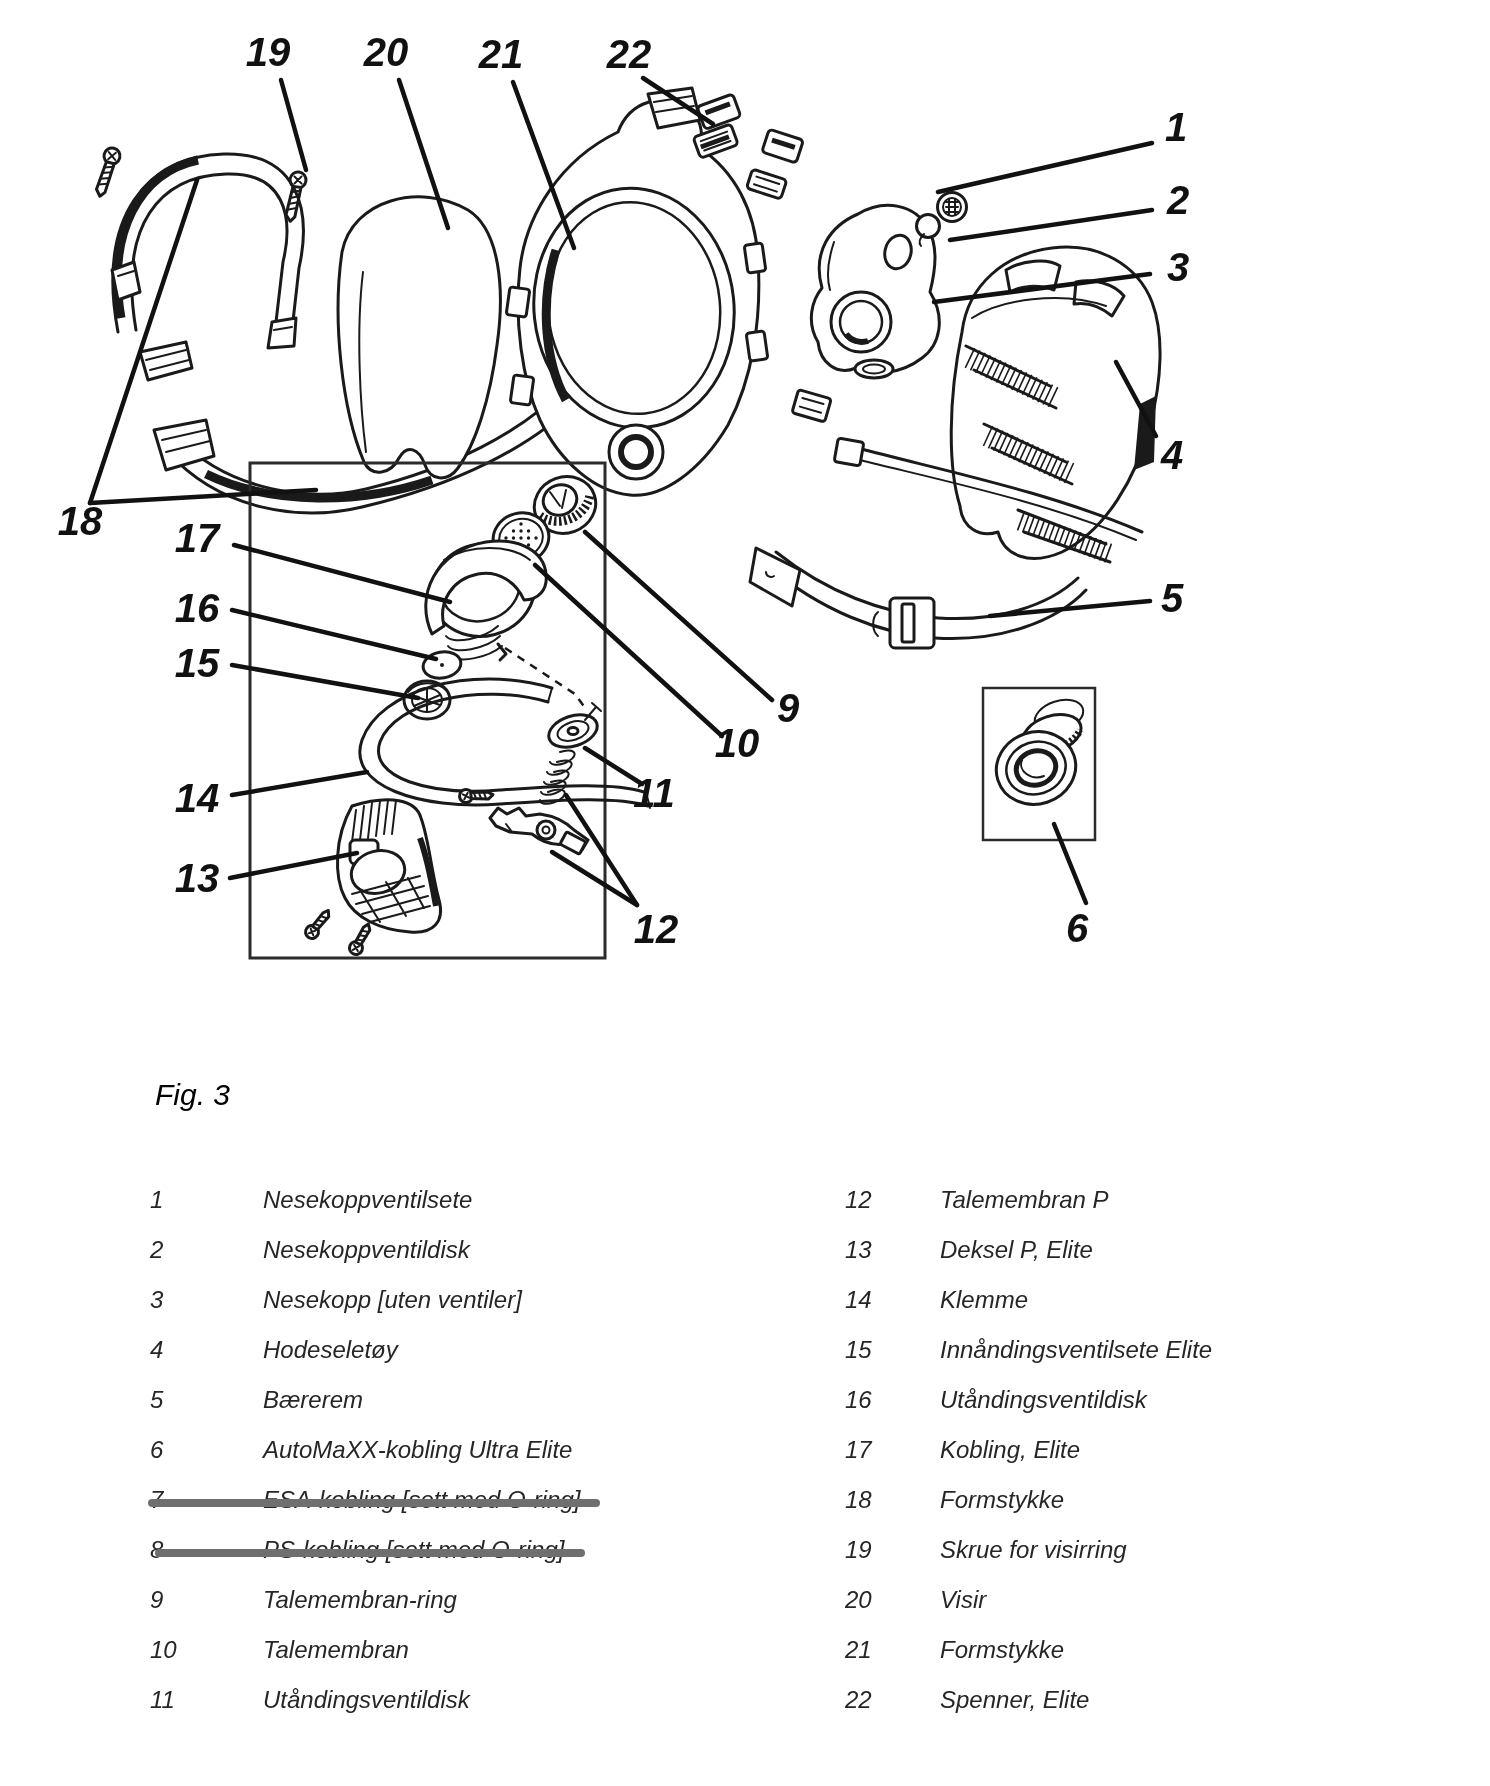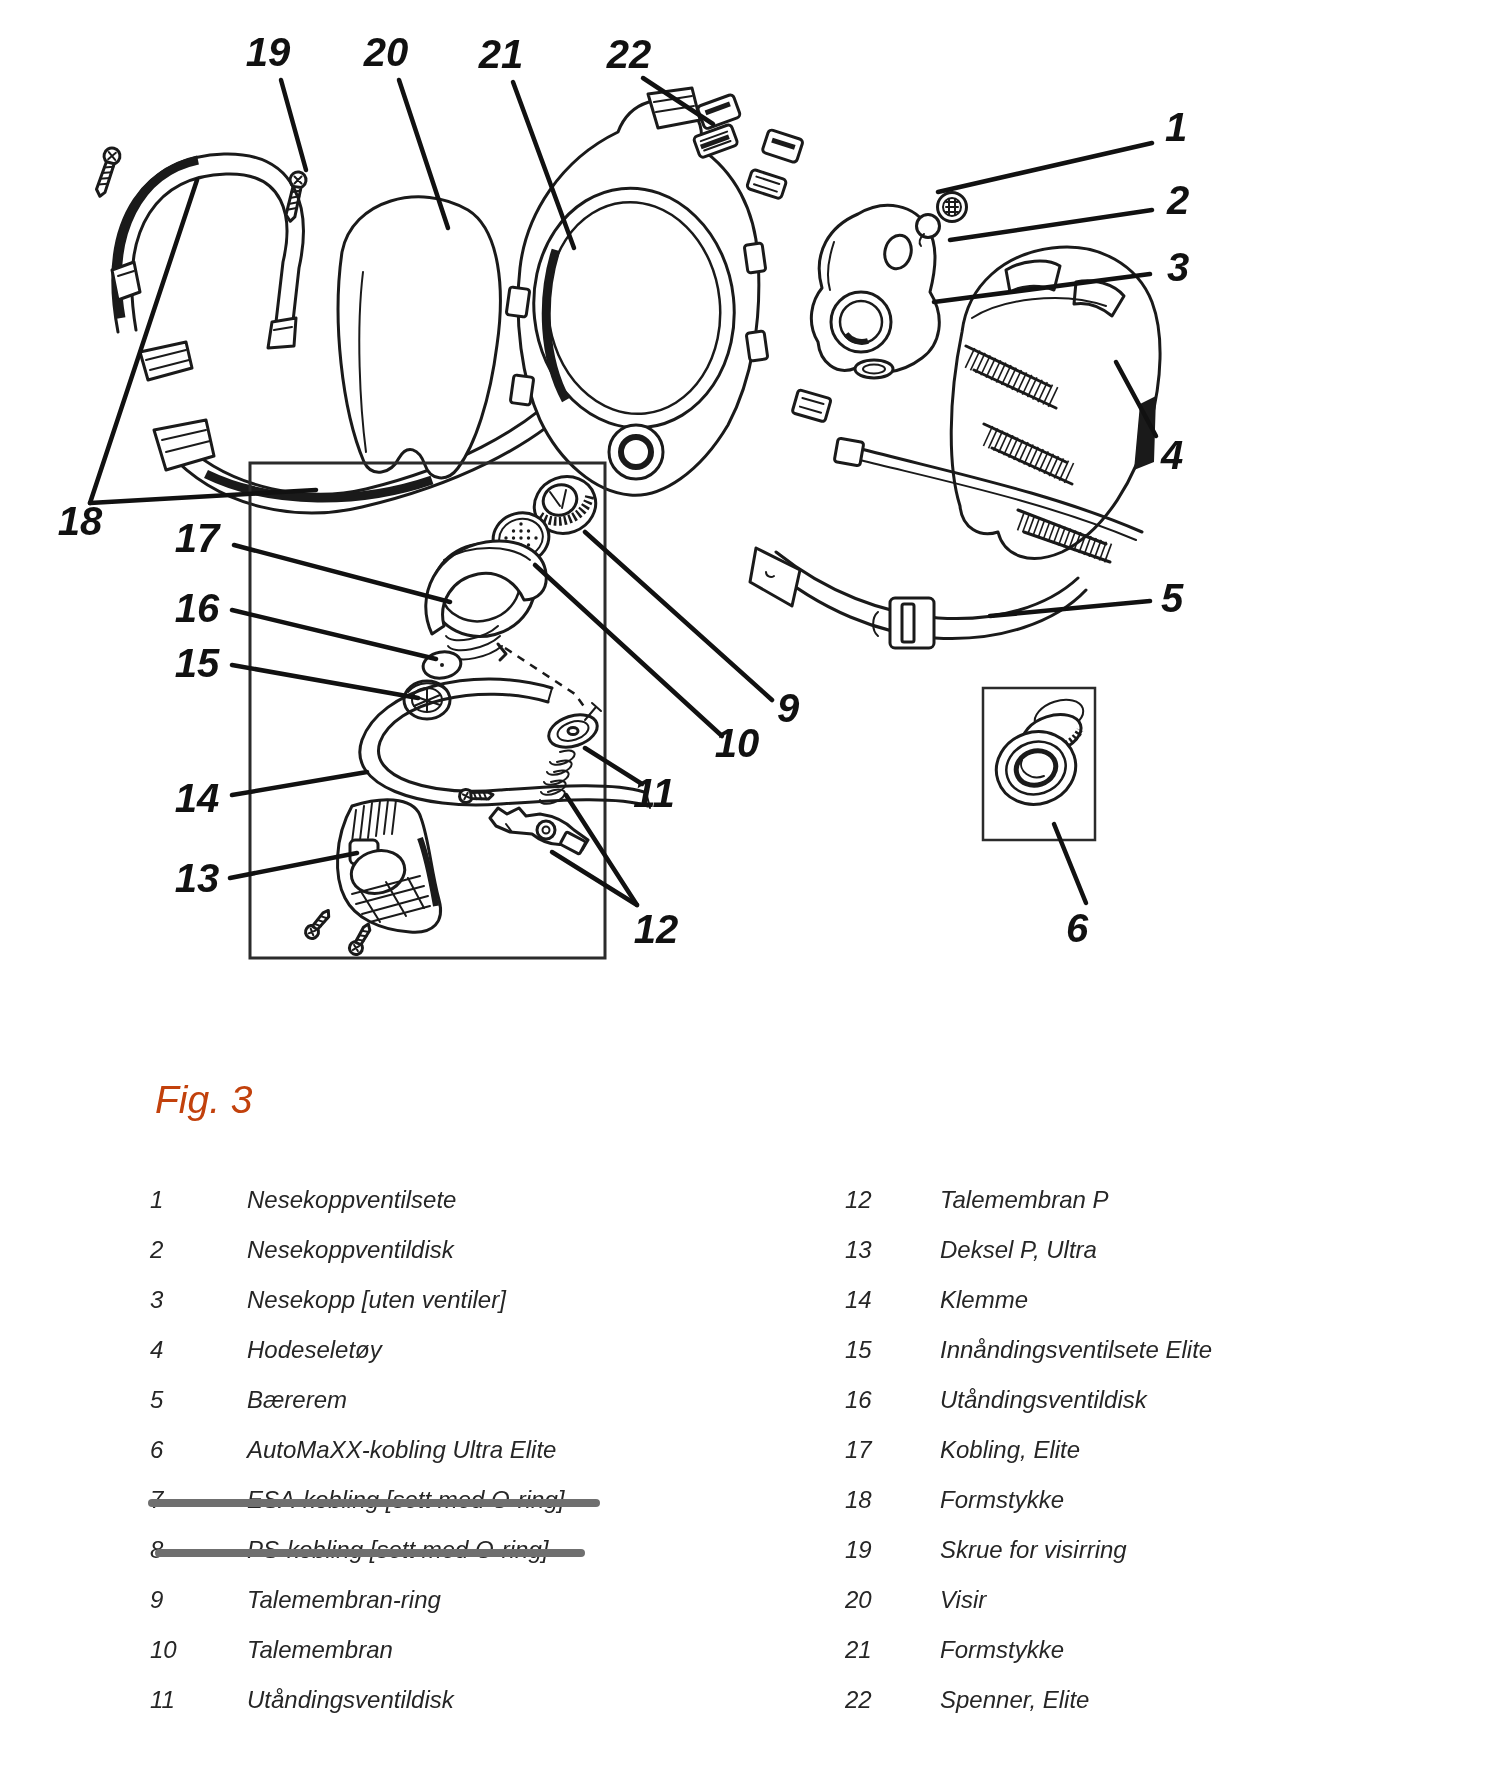--- a/index.html
+++ b/index.html
@@ -13,30 +13,30 @@
   svg .thin{stroke-width:2;}
   svg .wfill{fill:#ffffff;stroke:#1a1a1a;stroke-width:3;stroke-linejoin:round;}
   svg .black{fill:#1a1a1a;stroke:none;}
   svg .leader{stroke:#111111;stroke-width:4.5;stroke-linecap:round;}
   svg .callout{
     font-family:"Liberation Sans", sans-serif;font-style:italic;font-weight:bold;
     font-size:40px;fill:#111111;text-anchor:middle;
   }
   .caption{
     position:absolute;top:1078px;left:0;width:1242px;height:40px;
-    font-style:italic;font-size:39px;color:#c2410c;
+    font-style:italic;font-size:30px;color:#000000;
   }
   .caption .fig-label{position:absolute;left:155px;top:0;}
   .caption .fig-title{position:absolute;left:285px;top:0;}
   .parts-list{position:absolute;left:0;top:1186px;width:1490px;height:560px;}
   .prow{position:absolute;height:50px;font-style:italic;font-size:24px;color:#262626;}
   .prow .pnum{position:absolute;display:inline-block;}
   .prow .plab{position:absolute;display:inline-block;white-space:nowrap;}
   .col-left .pnum{left:150px;}
-  .col-left .plab{left:247px;}
+  .col-left .plab{left:263px;}
   .col-right .pnum{left:845px;}
   .col-right .plab{left:940px;}
   .strike-bar{
     position:absolute;height:8px;background:#6f6f6f;border-radius:4px;top:13px;
   }
 </style>
 </head>
 <body>
 
 <div class="stage">
@@ -452,21 +452,21 @@
       <div class="prow col-left" style="top: 500px; left: 0px; width: 1490px;">
         <span class="pnum">11</span>
         <span class="plab">Utåndingsventildisk</span>
       </div>
       <div class="prow col-right" style="top: 0px; left: 0px; width: 1490px;">
         <span class="pnum">12</span>
         <span class="plab">Talemembran P</span>
       </div>
       <div class="prow col-right" style="top: 50px; left: 0px; width: 1490px;">
         <span class="pnum">13</span>
-        <span class="plab">Deksel P, Ultra</span>
+        <span class="plab">Deksel P, Elite</span>
       </div>
       <div class="prow col-right" style="top: 100px; left: 0px; width: 1490px;">
         <span class="pnum">14</span>
         <span class="plab">Klemme</span>
       </div>
       <div class="prow col-right" style="top: 150px; left: 0px; width: 1490px;">
         <span class="pnum">15</span>
         <span class="plab">Innåndingsventilsete Elite</span>
       </div>
       <div class="prow col-right" style="top: 200px; left: 0px; width: 1490px;">

